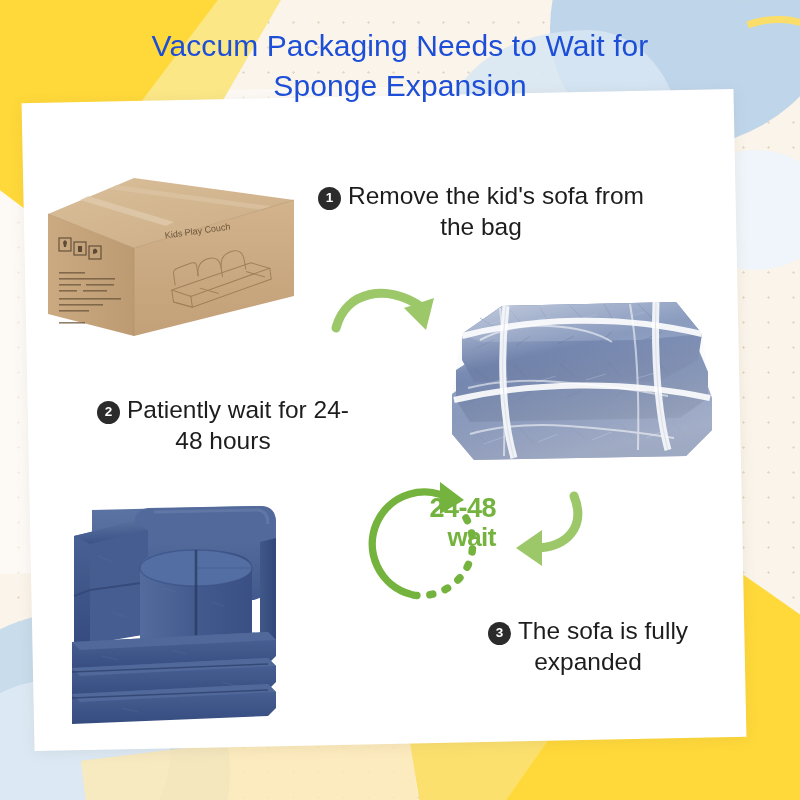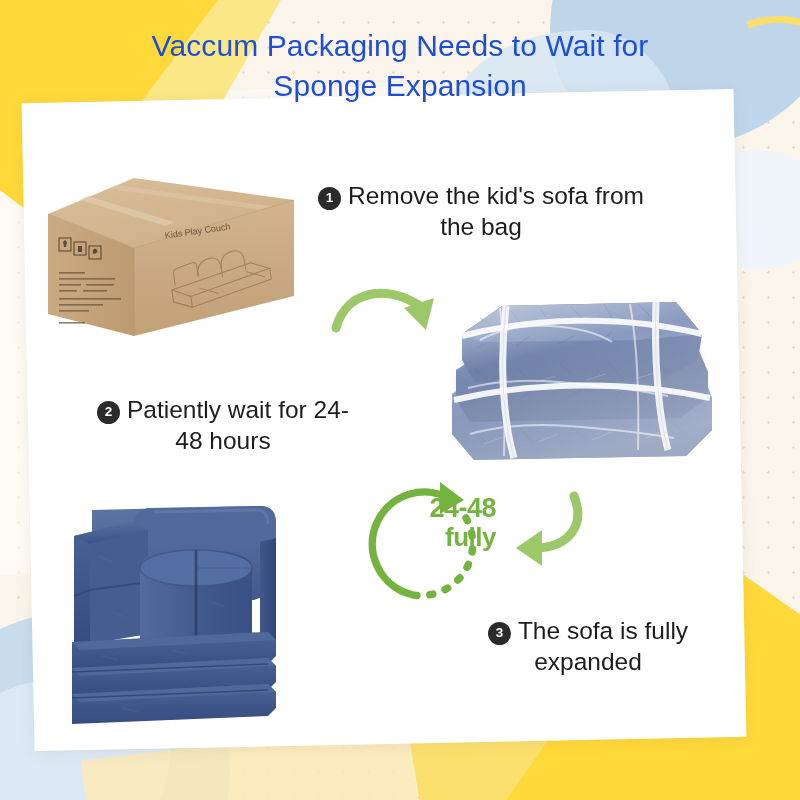--- a/index.html
+++ b/index.html
@@ -332,21 +332,21 @@
     <svg viewBox="0 0 150 152" width="150" height="152">
 
       <path d="M62 128 A52 52 0 1 1 104 34" fill="none" stroke="#74B33E" stroke-width="7.5" stroke-linecap="round"></path>
 
       <path d="M92 16 L116 34 L92 48 Z" fill="#74B33E"></path>
 
       <path d="M118 52 A52 52 0 0 1 60 128" fill="none" stroke="#74B33E" stroke-width="7.5" stroke-linecap="round" stroke-dasharray="3 13"></path>
     </svg>
     <div class="tlabel">
       <span>24-48</span>
-      <span class="sub">fully</span>
+      <span class="sub">wait</span>
     </div>
   </div>
 
   <div class="arrow2">
     <svg viewBox="0 0 124 96" width="124" height="96">
       <path d="M76 10 C88 40, 70 62, 36 62" fill="none" stroke="#9CC86A" stroke-width="9" stroke-linecap="round"></path>
       <path d="M44 44 L18 62 L44 80 Z" fill="#9CC86A"></path>
     </svg>
   </div>
 

